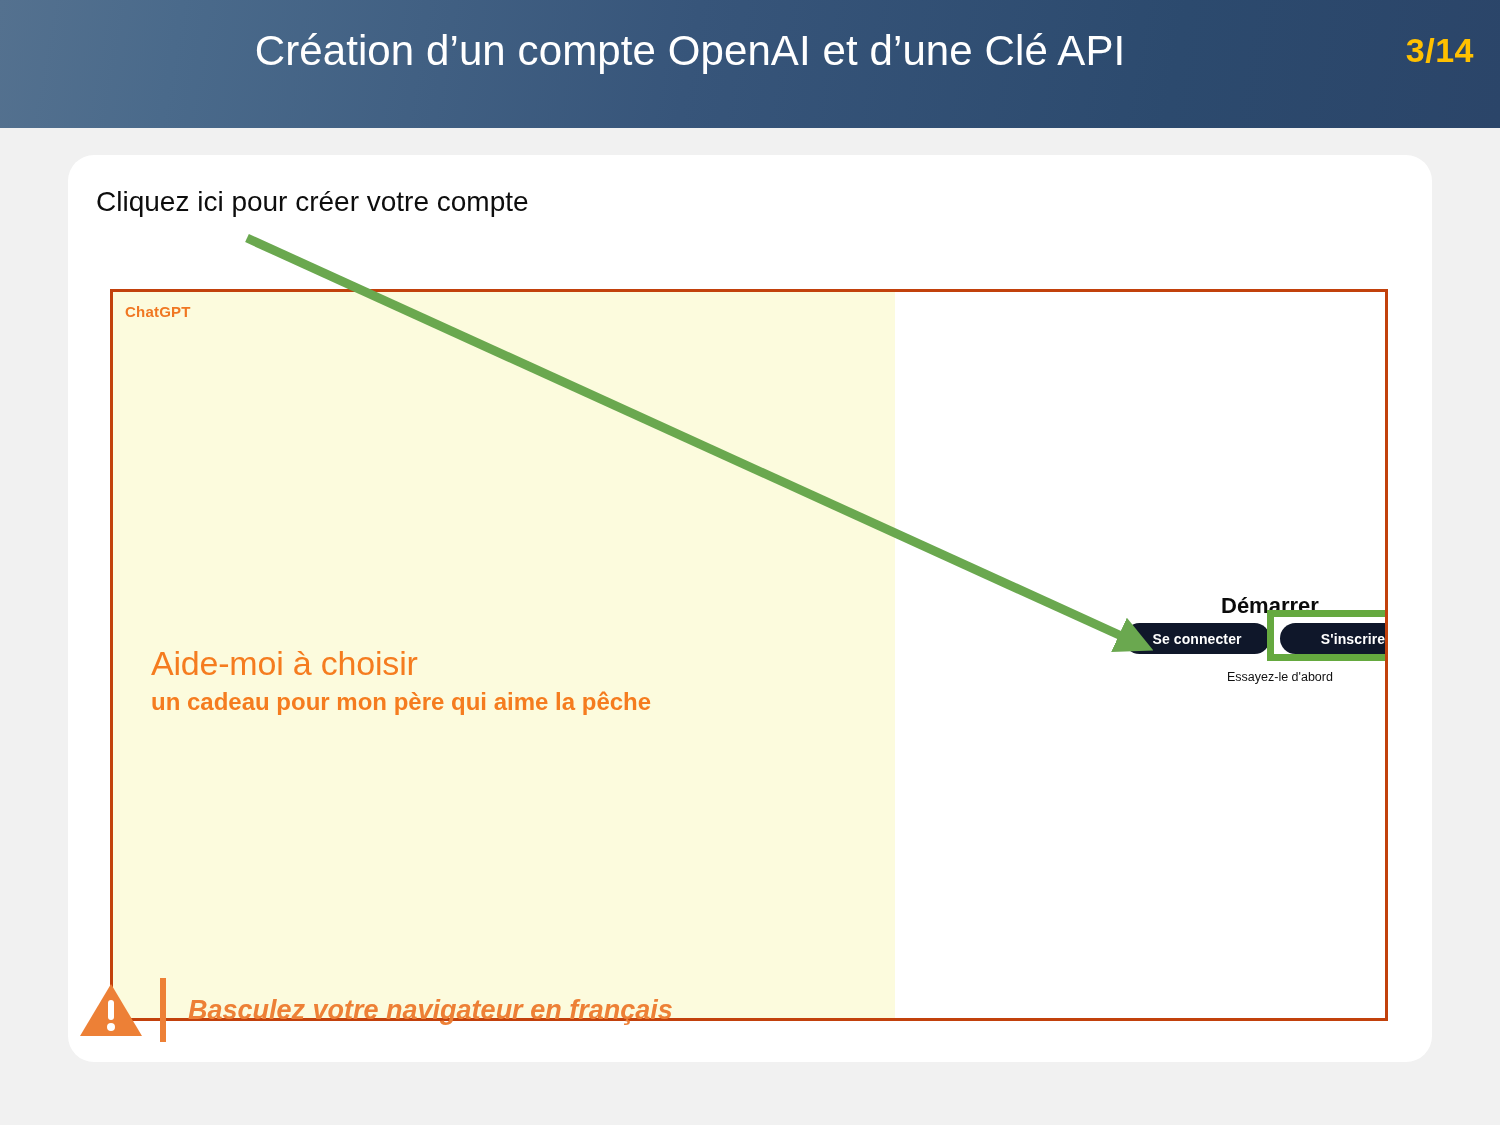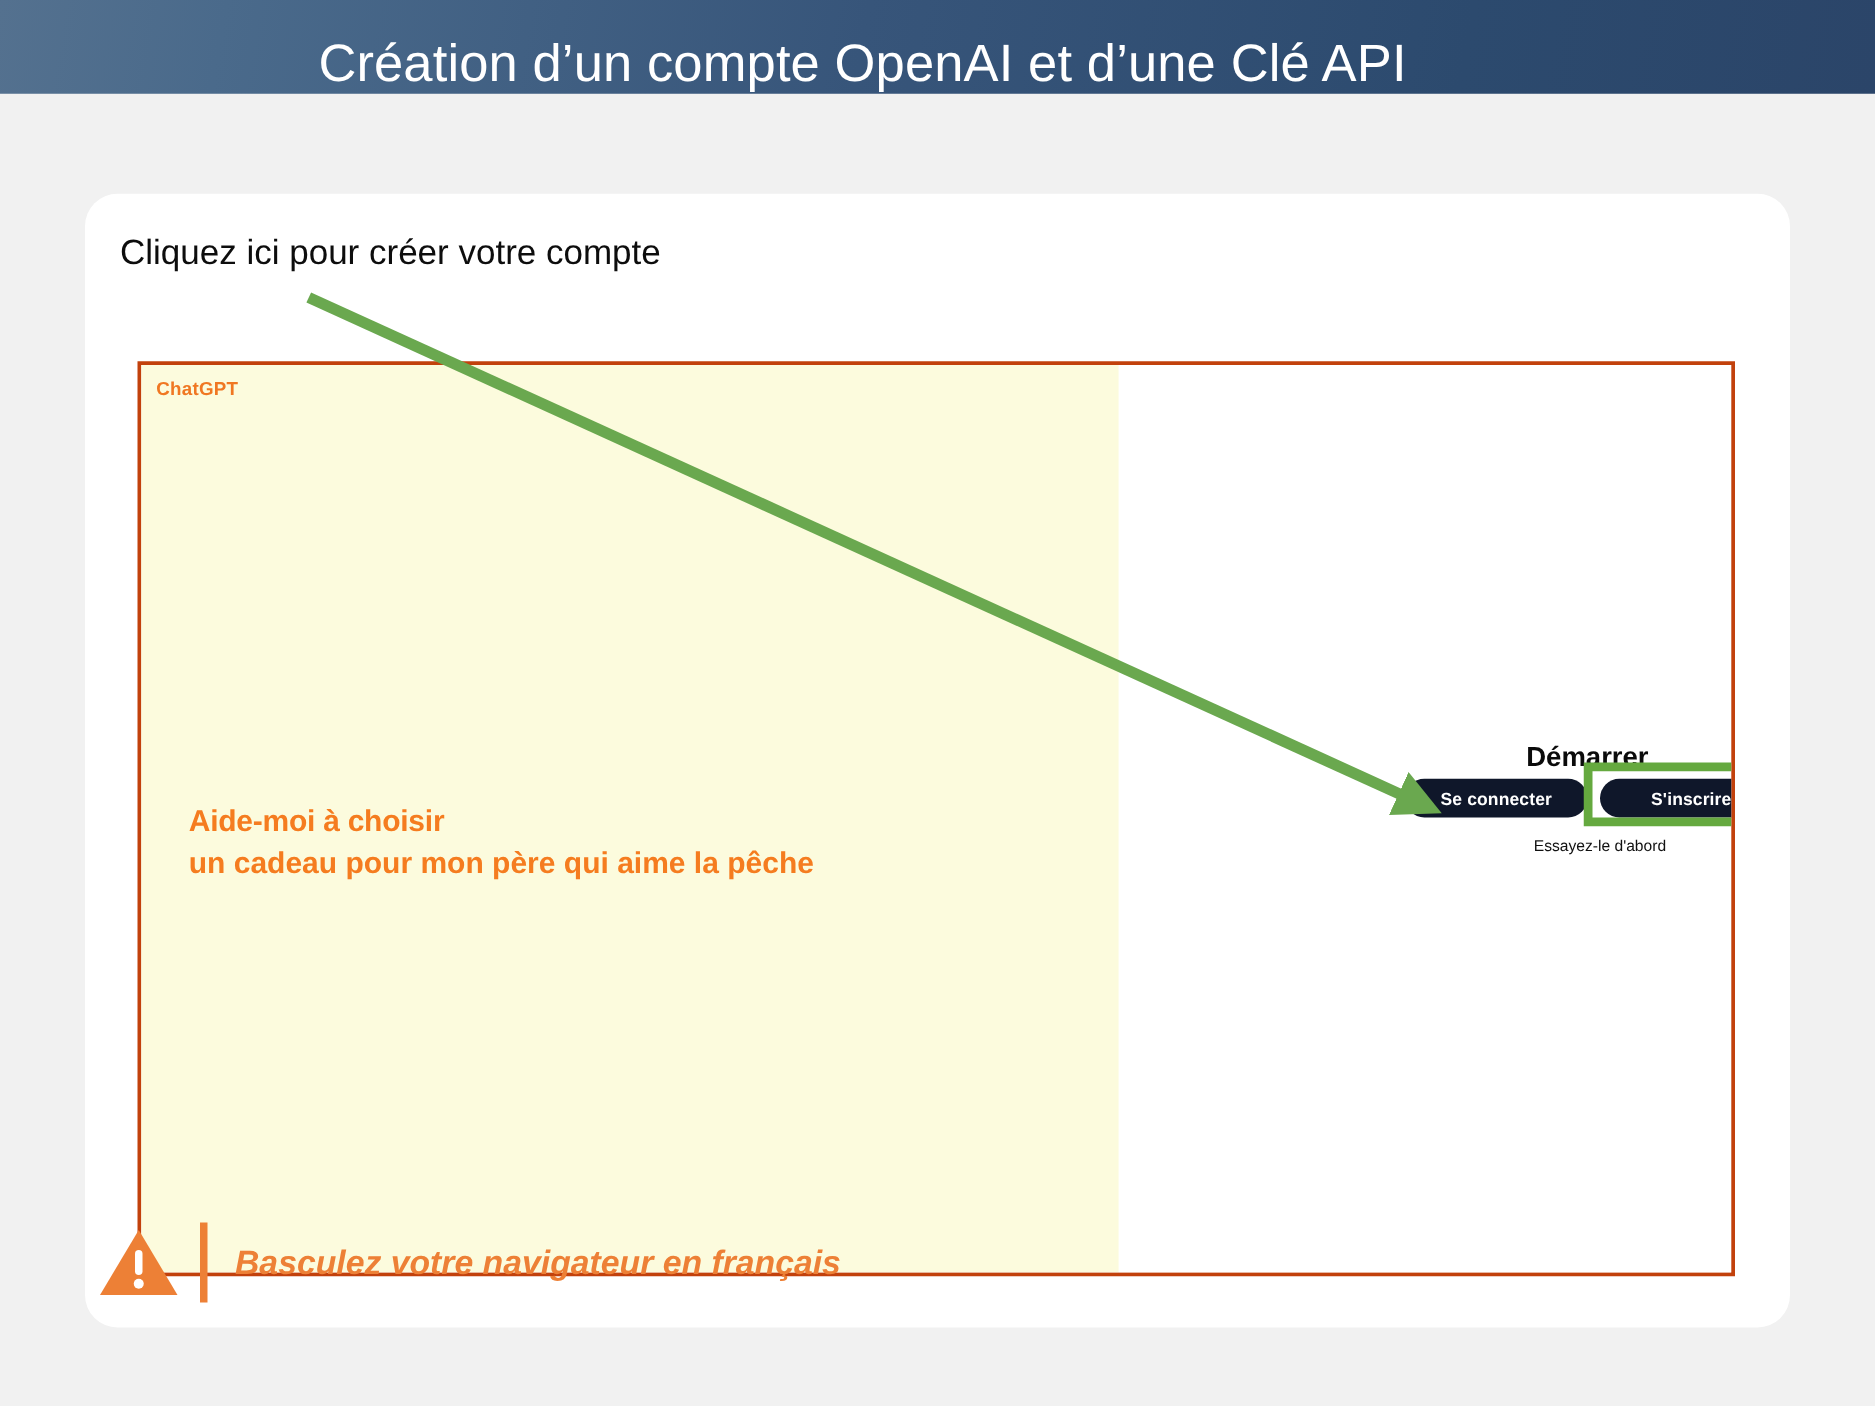--- a/index.html
+++ b/index.html
@@ -14,21 +14,21 @@
     overflow: hidden;
     position: relative;
   }
 
   
   .header {
     position: absolute;
     left: 0;
     top: 0;
     width: 1500px;
-    height: 75px;
+    height: 128px;
     background: linear-gradient(100deg, #54718f 0%, #4a6a8b 12%, #37557a 46%, #2c4a6e 78%, #2b4569 100%);
     box-sizing: border-box;
   }
   .header-title {
     position: absolute;
     left: 0;
     top: 0;
     width: 1500px;
     height: 101px;
     line-height: 101px;
@@ -113,22 +113,22 @@
     color: #f07722;
     letter-spacing: 0.2px;
   }
   .shot-prompt {
     position: absolute;
     left: 38px;
     top: 352px;
     color: #f57c1f;
   }
   .shot-prompt-line1 {
-    font-size: 24px;
-    font-weight: 700;
+    font-size: 34px;
+    font-weight: 400;
     letter-spacing: -0.2px;
     white-space: nowrap;
   }
   .shot-prompt-line2 {
     font-size: 24px;
     font-weight: 700;
     margin-top: 5px;
     white-space: nowrap;
   }
 
@@ -223,20 +223,21 @@
     font-weight: 700;
     color: #ed8036;
     white-space: nowrap;
   }
 </style>
 </head>
 <body>
 
 <div class="header">
   <div class="header-title">Création d’un compte OpenAI et d’une Clé API</div>
+  <div class="header-pagenum">3/14</div>
 </div>
 
 <div class="card">
 </div>
 
 <div class="callout-text">Cliquez ici pour créer votre compte</div>
 
 <div class="shot">
 
   <div class="shot-left">

